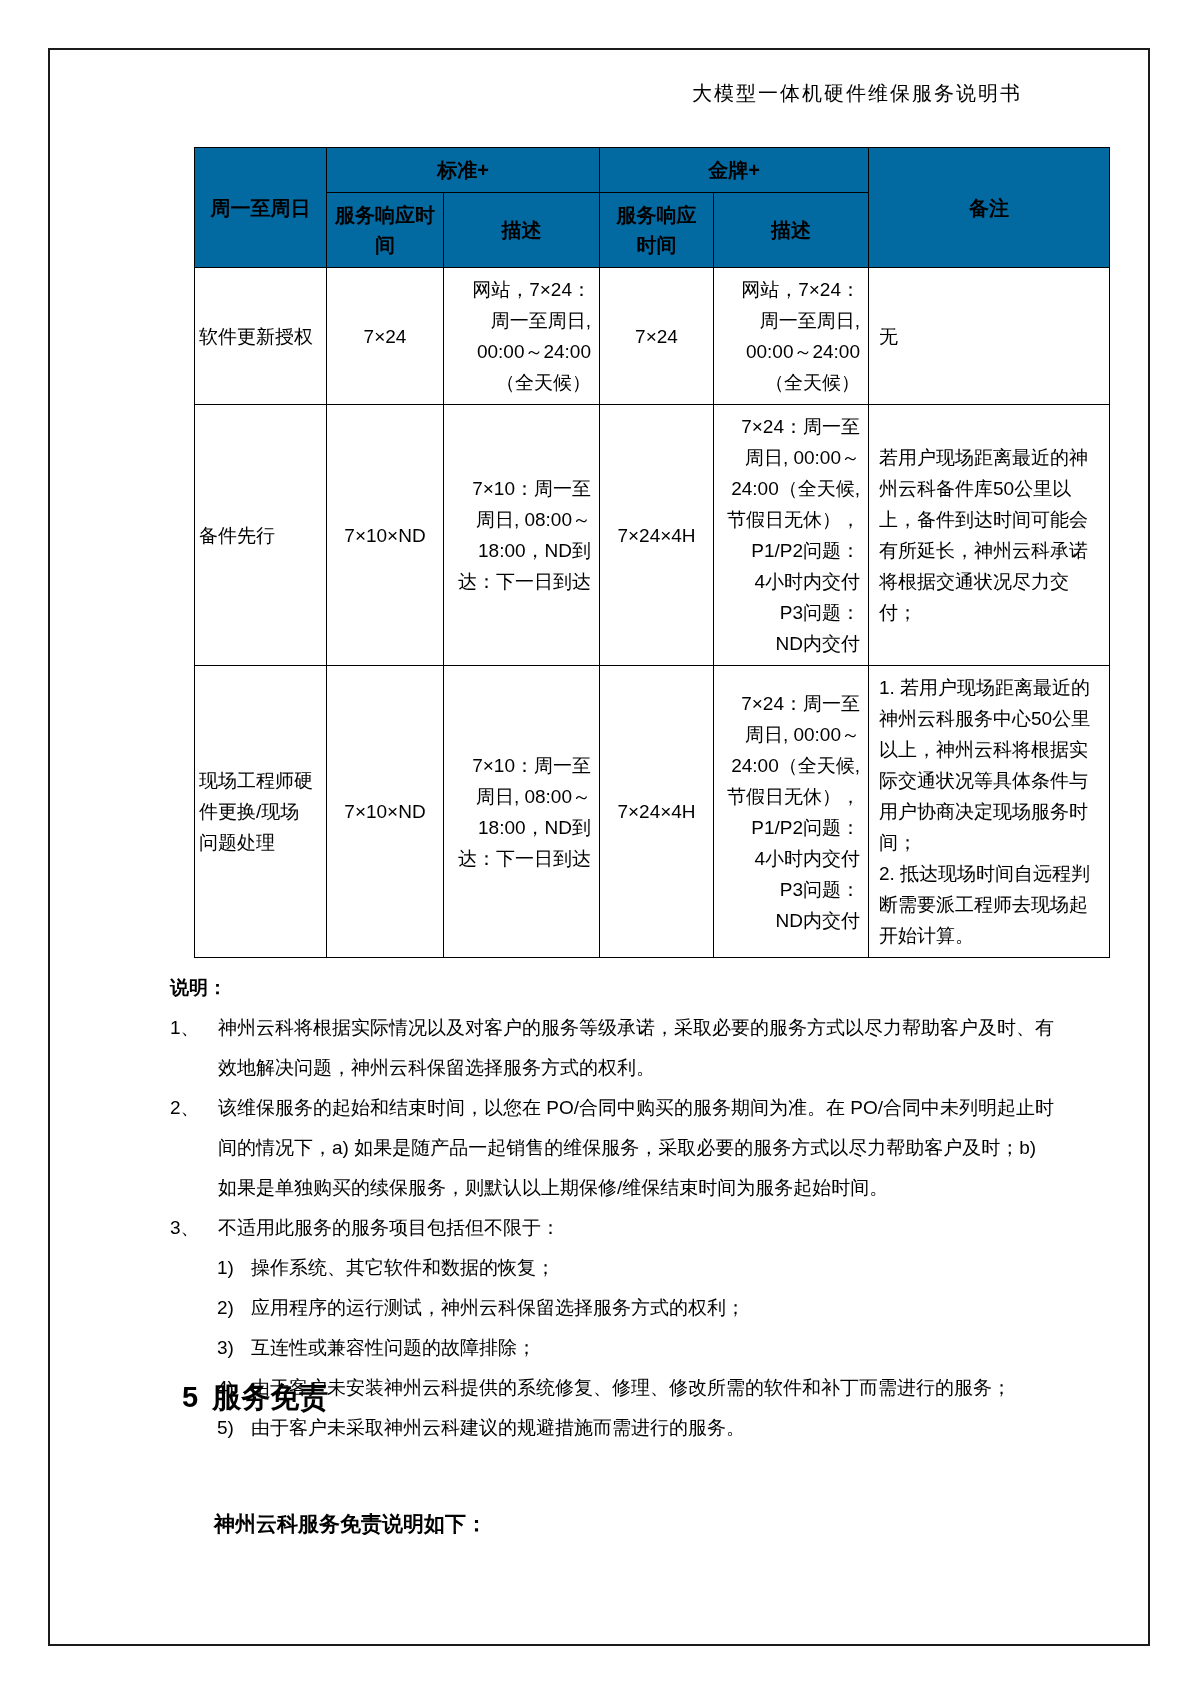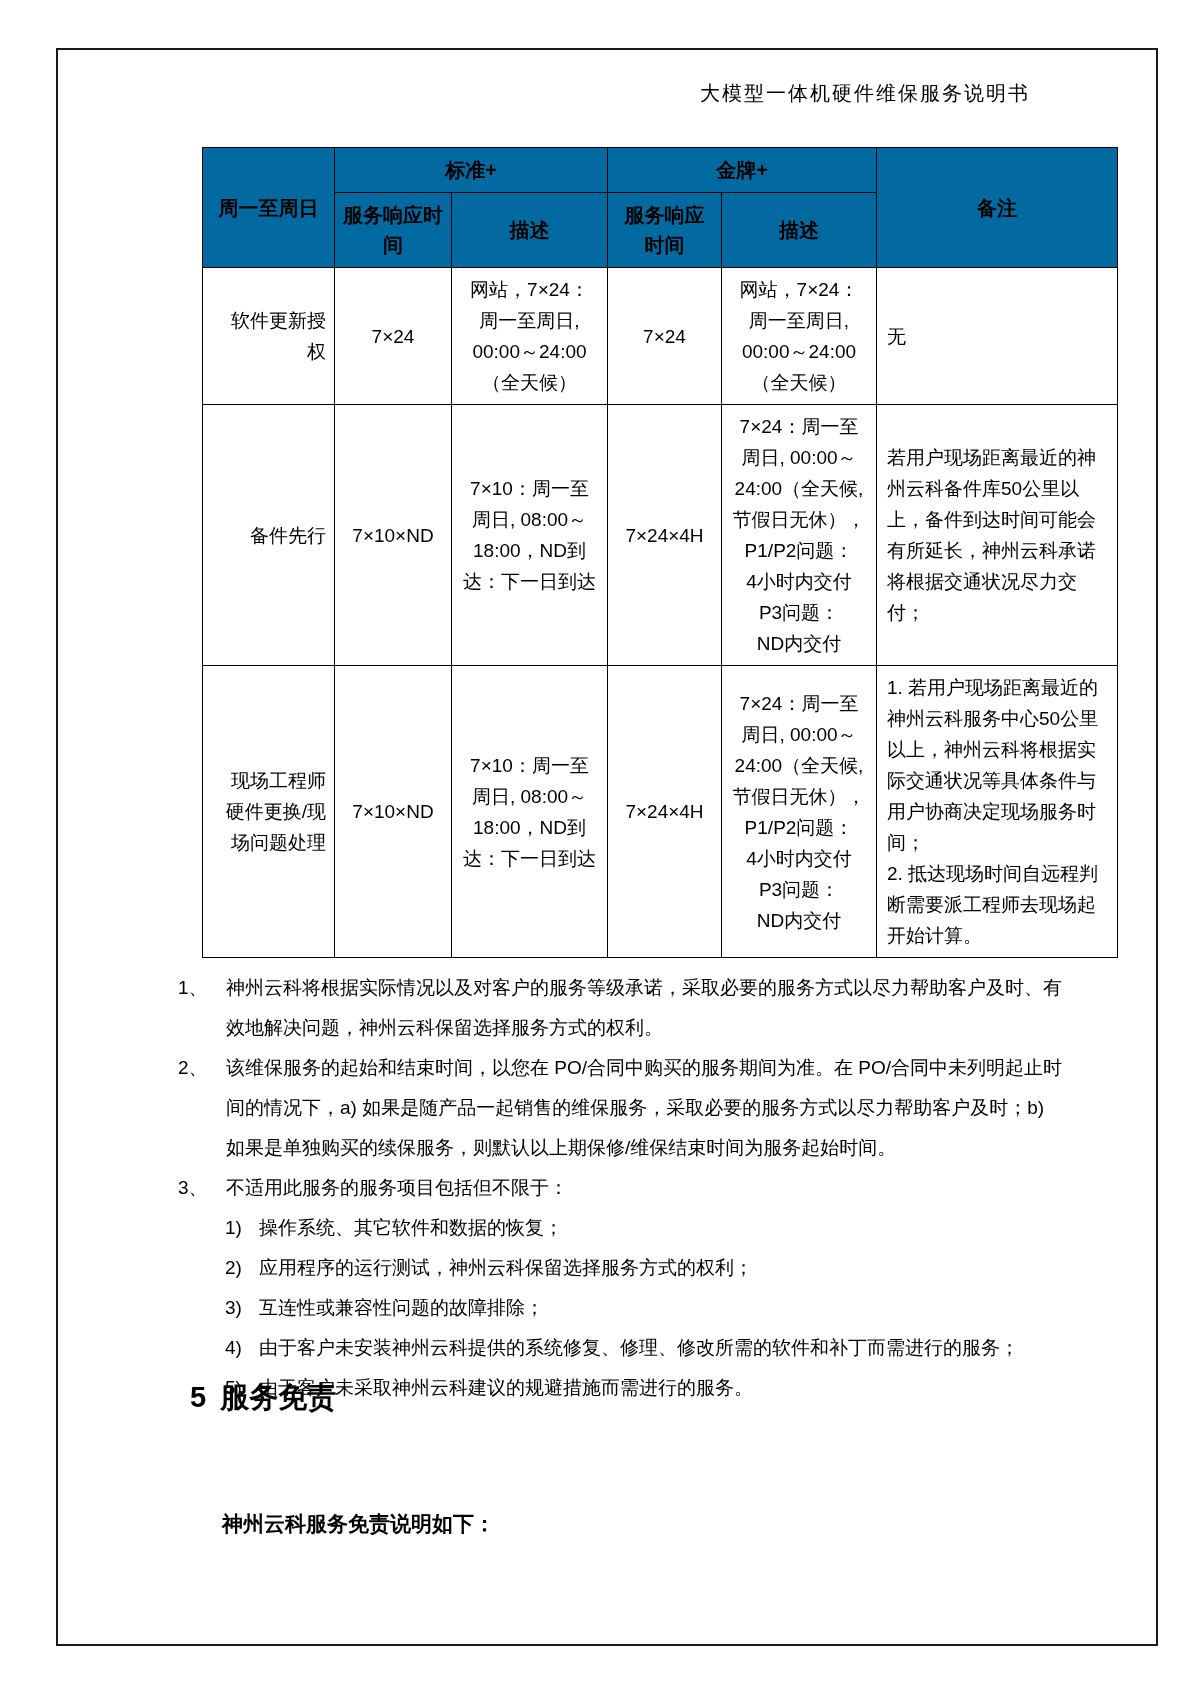--- a/index.html
+++ b/index.html
@@ -10,21 +10,20 @@
     font-family:"Liberation Sans","DejaVu Sans",sans-serif;
     color:#000;
     overflow:hidden;
   }
   .page-border{
     position:absolute;left:48px;top:48px;
     width:1102px;height:1598px;
     border:2px solid #1b1b1b;
     box-sizing:border-box;
     background:#ffffff;
-    margin-left:8px;
   }
   .doc-header{
     position:absolute;top:30px;right:126px;
     font-family:"Liberation Serif","DejaVu Serif",serif;
     font-size:20px;letter-spacing:2px;
   }
   table.service-table{
     position:absolute;left:144px;top:97px;
     width:915px;
     border-collapse:collapse;table-layout:fixed;
@@ -42,23 +41,23 @@
     font-size:20px;font-weight:bold;
     text-align:center;
     line-height:30px;
   }
   .th-response{padding:0 14px;}
   .tr-group{height:45px;}
   .tr-sub{height:75px;}
   .tr-r1{height:127px;}
   .tr-r2{height:252px;}
   .tr-r3{height:286px;}
-  td.cell-service{text-align:right;padding-left:20px;}
+  td.cell-service{text-align:left;padding-left:4px;}
   td.cell-time{text-align:center;}
-  td.cell-desc{text-align:center;white-space:pre-line;padding:6px 8px;}
+  td.cell-desc{text-align:right;white-space:pre-line;padding:6px 8px;}
   td.cell-remark{text-align:left;white-space:pre-line;padding:6px 10px;}
   .notes{
     position:absolute;left:120px;top:918px;
     width:885px;
     font-size:19px;line-height:40px;
   }
   .notes-title{font-weight:bold;}
   .note-item{display:flex;}
   .note-num{width:48px;flex:none;}
   .note-text{flex:1;}
@@ -161,20 +160,21 @@
 4小时内交付
 P3问题：
 ND内交付</td>
           <td class="cell-remark">1. 若用户现场距离最近的神州云科服务中心50公里以上，神州云科将根据实际交通状况等具体条件与用户协商决定现场服务时间；
 2. 抵达现场时间自远程判断需要派工程师去现场起开始计算。</td>
         </tr>
       </tbody>
     </table>
 
     <div class="notes">
+      <div class="notes-title">说明：</div>
 
       <div class="note-item">
         <span class="note-num">1、</span>
         <span class="note-text">神州云科将根据实际情况以及对客户的服务等级承诺，采取必要的服务方式以尽力帮助客户及时、有效地解决问题，神州云科保留选择服务方式的权利。</span>
       </div>
       <div class="note-item">
         <span class="note-num">2、</span>
         <span class="note-text">该维保服务的起始和结束时间，以您在 PO/合同中购买的服务期间为准。在 PO/合同中未列明起止时间的情况下，a) 如果是随产品一起销售的维保服务，采取必要的服务方式以尽力帮助客户及时；b) 如果是单独购买的续保服务，则默认以上期保修/维保结束时间为服务起始时间。</span>
       </div>
       <div class="note-item">

